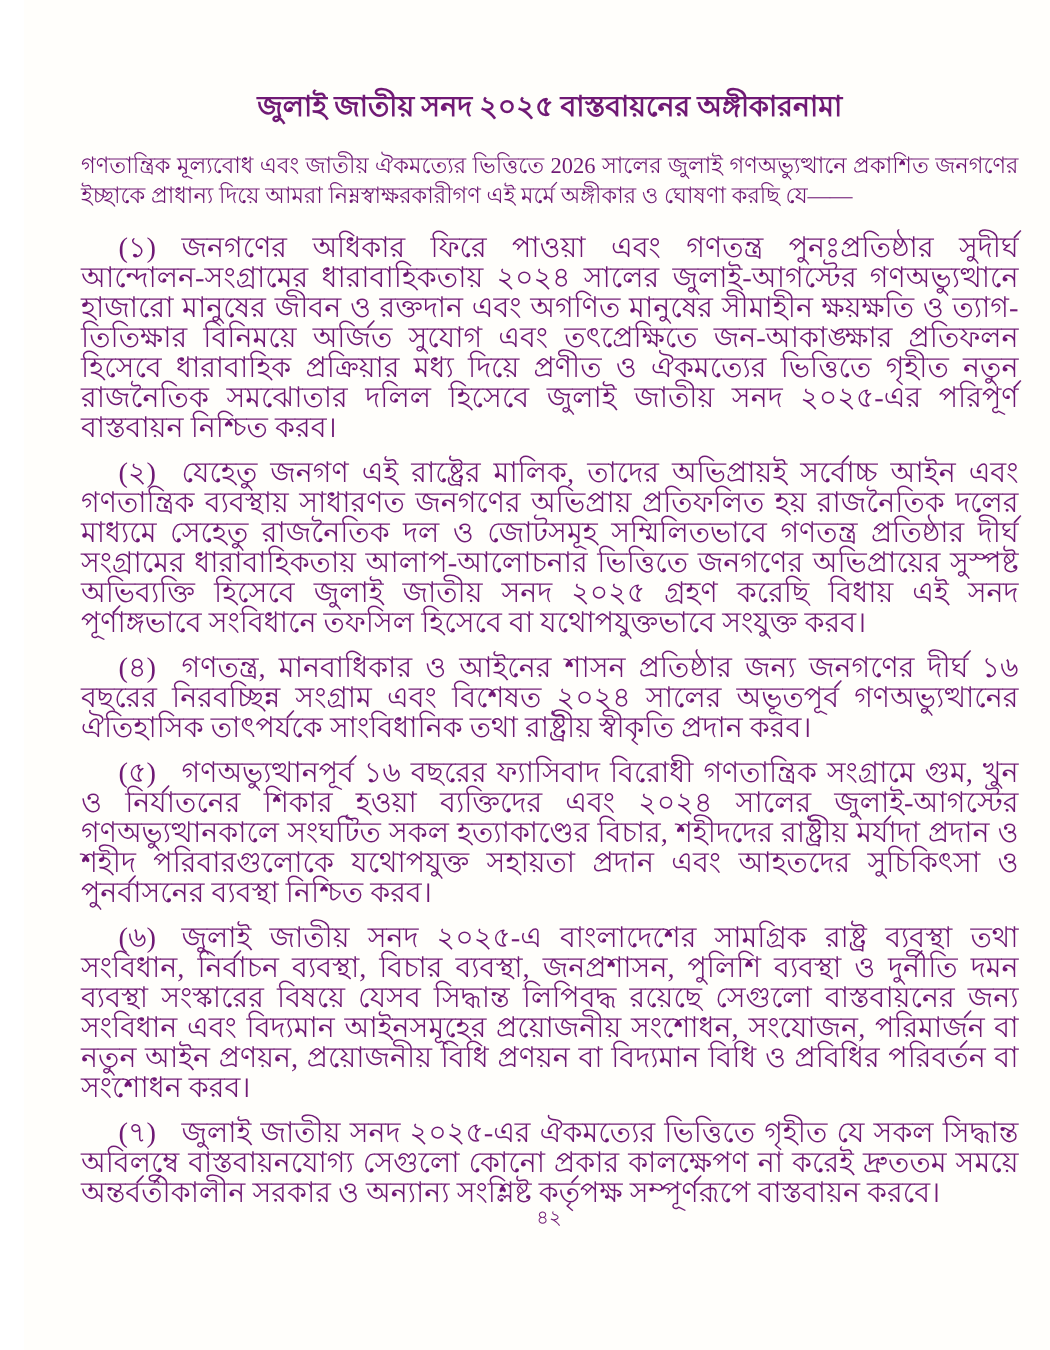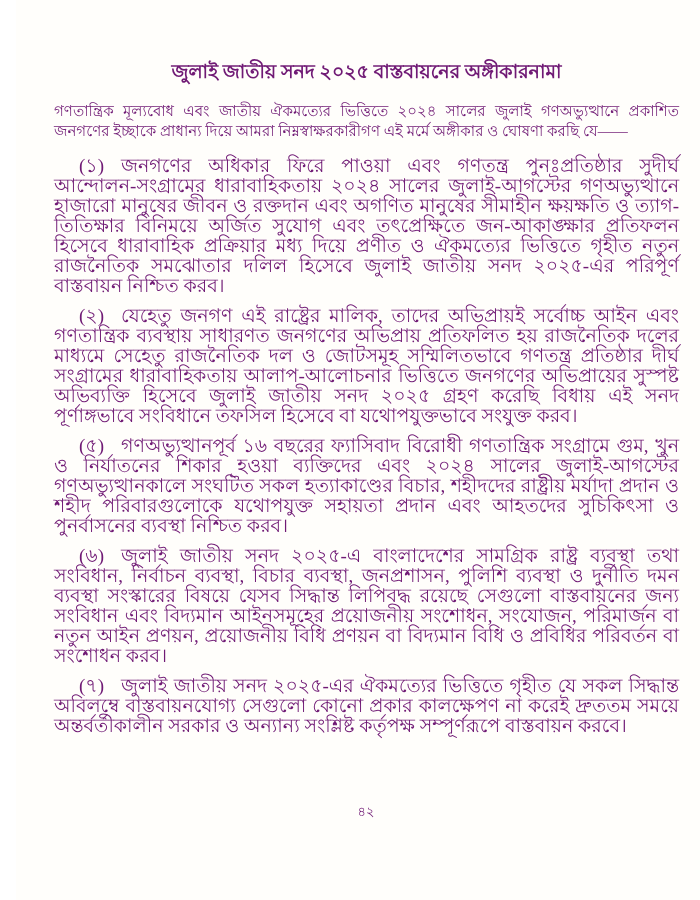--- a/index.html
+++ b/index.html
@@ -60,27 +60,28 @@
   }
 </style>
 </head>
 <body>
 
 <div class="page">
   <div class="content">
 
     <h1 class="doc-title">জুলাই জাতীয় সনদ ২০২৫ বাস্তবায়নের অঙ্গীকারনামা</h1>
 
-    <p class="intro">গণতান্ত্রিক মূল্যবোধ এবং জাতীয় ঐকমত্যের ভিত্তিতে ২০২৪ সালের জুলাই গণঅভ্যুত্থানে প্রকাশিত জনগণের ইচ্ছাকে প্রাধান্য দিয়ে আমরা নিম্নস্বাক্ষরকারীগণ এই মর্মে অঙ্গীকার ও ঘোষণা করছি যে——</p>
+    <p class="intro">গণতান্ত্রিক মূল্যবোধ এবং জাতীয় ঐকমত্যের ভিত্তিতে 2026 সালের জুলাই গণঅভ্যুত্থানে প্রকাশিত জনগণের ইচ্ছাকে প্রাধান্য দিয়ে আমরা নিম্নস্বাক্ষরকারীগণ এই মর্মে অঙ্গীকার ও ঘোষণা করছি যে——</p>
 
     <p class="clause"><span class="clause-number">(১)</span><span class="clause-text">জনগণের অধিকার ফিরে পাওয়া এবং গণতন্ত্র পুনঃপ্রতিষ্ঠার সুদীর্ঘ আন্দোলন-সংগ্রামের ধারাবাহিকতায় ২০২৪ সালের জুলাই-আগস্টের গণঅভ্যুত্থানে হাজারো মানুষের জীবন ও রক্তদান এবং অগণিত মানুষের সীমাহীন ক্ষয়ক্ষতি ও ত্যাগ-তিতিক্ষার বিনিময়ে অর্জিত সুযোগ এবং তৎপ্রেক্ষিতে জন-আকাঙ্ক্ষার প্রতিফলন হিসেবে ধারাবাহিক প্রক্রিয়ার মধ্য দিয়ে প্রণীত ও ঐকমত্যের ভিত্তিতে গৃহীত নতুন রাজনৈতিক সমঝোতার দলিল হিসেবে জুলাই জাতীয় সনদ ২০২৫-এর পরিপূর্ণ বাস্তবায়ন নিশ্চিত করব।</span></p>
 
     <p class="clause"><span class="clause-number">(২)</span><span class="clause-text">যেহেতু জনগণ এই রাষ্ট্রের মালিক, তাদের অভিপ্রায়ই সর্বোচ্চ আইন এবং গণতান্ত্রিক ব্যবস্থায় সাধারণত জনগণের অভিপ্রায় প্রতিফলিত হয় রাজনৈতিক দলের মাধ্যমে সেহেতু রাজনৈতিক দল ও জোটসমূহ সম্মিলিতভাবে গণতন্ত্র প্রতিষ্ঠার দীর্ঘ সংগ্রামের ধারাবাহিকতায় আলাপ-আলোচনার ভিত্তিতে জনগণের অভিপ্রায়ের সুস্পষ্ট অভিব্যক্তি হিসেবে জুলাই জাতীয় সনদ ২০২৫ গ্রহণ করেছি বিধায় এই সনদ পূর্ণাঙ্গভাবে সংবিধানে তফসিল হিসেবে বা যথোপযুক্তভাবে সংযুক্ত করব।</span></p>
 
 
+    <p class="clause"><span class="clause-number">(৪)</span><span class="clause-text">গণতন্ত্র, মানবাধিকার ও আইনের শাসন প্রতিষ্ঠার জন্য জনগণের দীর্ঘ ১৬ বছরের নিরবচ্ছিন্ন সংগ্রাম এবং বিশেষত ২০২৪ সালের অভূতপূর্ব গণঅভ্যুত্থানের ঐতিহাসিক তাৎপর্যকে সাংবিধানিক তথা রাষ্ট্রীয় স্বীকৃতি প্রদান করব।</span></p>
 
     <p class="clause"><span class="clause-number">(৫)</span><span class="clause-text">গণঅভ্যুত্থানপূর্ব ১৬ বছরের ফ্যাসিবাদ বিরোধী গণতান্ত্রিক সংগ্রামে গুম, খুন ও নির্যাতনের শিকার হওয়া ব্যক্তিদের এবং ২০২৪ সালের জুলাই-আগস্টের গণঅভ্যুত্থানকালে সংঘটিত সকল হত্যাকাণ্ডের বিচার, শহীদদের রাষ্ট্রীয় মর্যাদা প্রদান ও শহীদ পরিবারগুলোকে যথোপযুক্ত সহায়তা প্রদান এবং আহতদের সুচিকিৎসা ও পুনর্বাসনের ব্যবস্থা নিশ্চিত করব।</span></p>
 
     <p class="clause"><span class="clause-number">(৬)</span><span class="clause-text">জুলাই জাতীয় সনদ ২০২৫-এ বাংলাদেশের সামগ্রিক রাষ্ট্র ব্যবস্থা তথা সংবিধান, নির্বাচন ব্যবস্থা, বিচার ব্যবস্থা, জনপ্রশাসন, পুলিশি ব্যবস্থা ও দুর্নীতি দমন ব্যবস্থা সংস্কারের বিষয়ে যেসব সিদ্ধান্ত লিপিবদ্ধ রয়েছে সেগুলো বাস্তবায়নের জন্য সংবিধান এবং বিদ্যমান আইনসমূহের প্রয়োজনীয় সংশোধন, সংযোজন, পরিমার্জন বা নতুন আইন প্রণয়ন, প্রয়োজনীয় বিধি প্রণয়ন বা বিদ্যমান বিধি ও প্রবিধির পরিবর্তন বা সংশোধন করব।</span></p>
 
     <p class="clause"><span class="clause-number">(৭)</span><span class="clause-text">জুলাই জাতীয় সনদ ২০২৫-এর ঐকমত্যের ভিত্তিতে গৃহীত যে সকল সিদ্ধান্ত অবিলম্বে বাস্তবায়নযোগ্য সেগুলো কোনো প্রকার কালক্ষেপণ না করেই দ্রুততম সময়ে অন্তর্বর্তীকালীন সরকার ও অন্যান্য সংশ্লিষ্ট কর্তৃপক্ষ সম্পূর্ণরূপে বাস্তবায়ন করবে।</span></p>
 
   </div>
 
   <div class="page-number">৪২</div>

